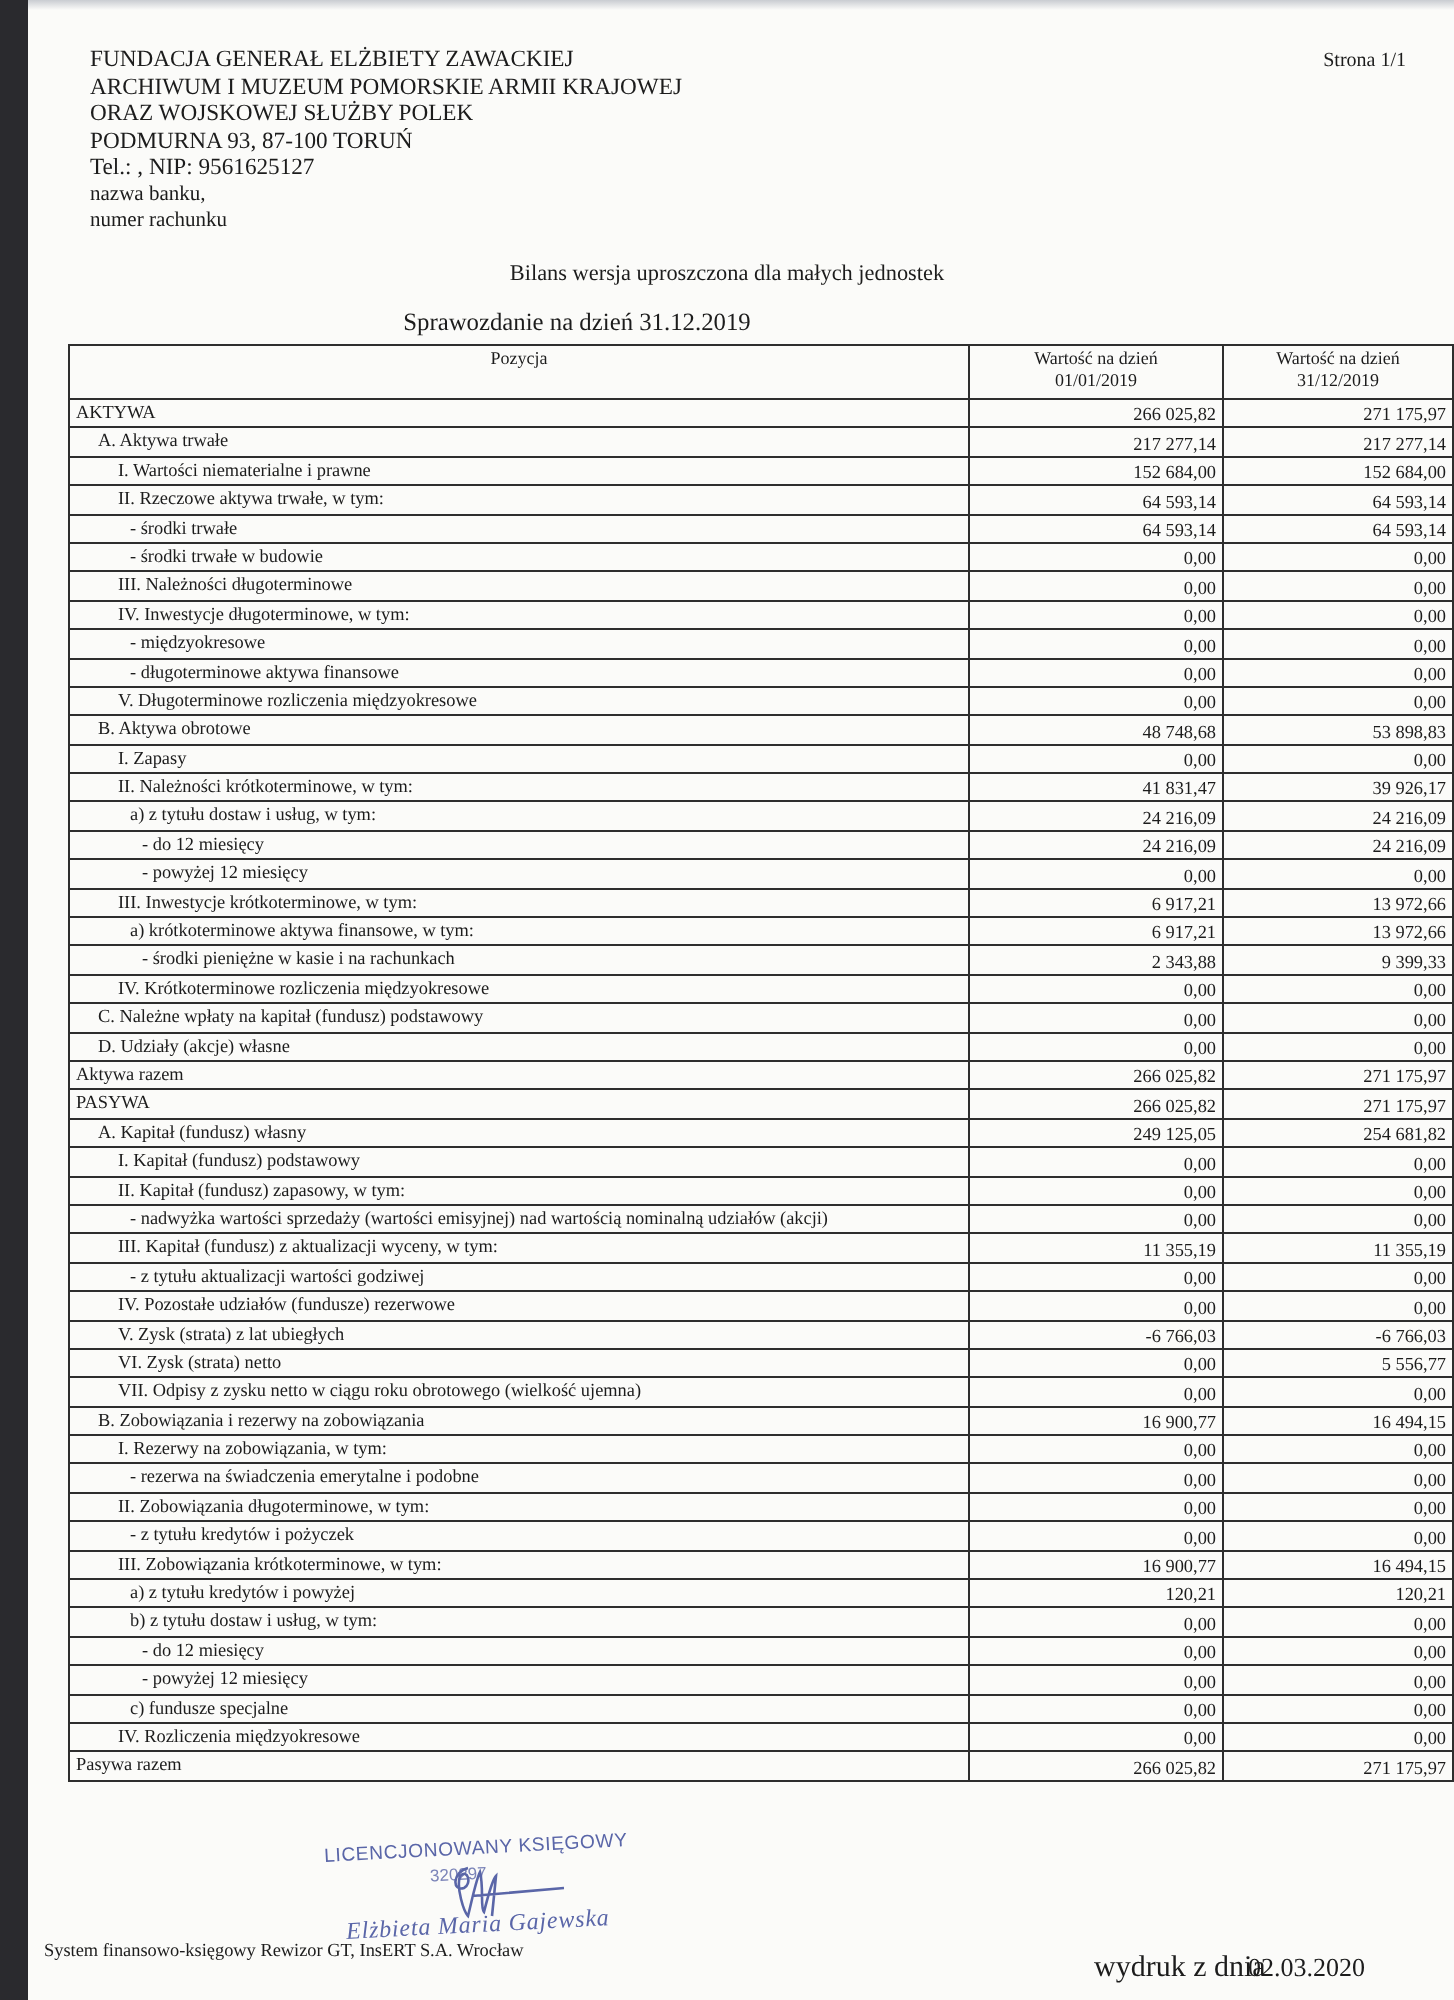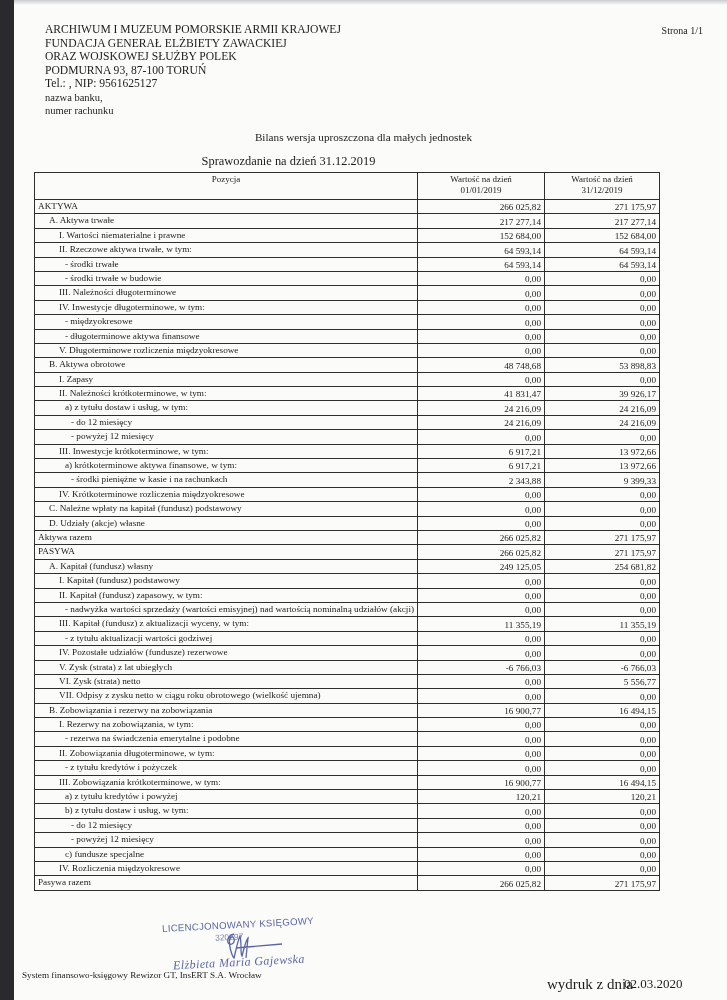--- a/index.html
+++ b/index.html
@@ -16,21 +16,21 @@
   }
   .left-edge { position: absolute; left: 0; top: 0; width: 14px; height: 1000px; background: #2a2a2e; }
   .top-shadow { position: absolute; left: 14px; top: 0; width: 713px; height: 5px; background: linear-gradient(#c9ccd1, #fbfbf9); }
   .header { position: absolute; left: 45px; top: 23px; font-size: 11.6px; line-height: 13.5px; }
   .header div { white-space: nowrap; }
   .header .small { font-size: 10.5px; }
   .page-no { position: absolute; right: 24px; top: 25px; font-size: 10px; }
   .title { position: absolute; left: 0; width: 727px; text-align: center; top: 131px; font-size: 11.2px; }
   .subtitle { position: absolute; left: 0; width: 577px; text-align: center; top: 154px; font-size: 12.4px; }
   table.bal {
-    position: absolute; left: 34px; top: 172px; width: 626px;
+    position: absolute; left: 34px; top: 172px; width: 693px;
     border-collapse: collapse; font-size: 9.2px; padding-left: 13px;
   }
   table.bal th, table.bal td {
     border: 1px solid #2e2e2e; padding: 0 3px; height: 13.4px; line-height: 12px;
   }
   table.bal th { font-weight: normal; font-size: 9px; line-height: 10.5px; height: 25px; vertical-align: top; padding-top: 1px; }
   table.bal td.num { text-align: right; vertical-align: bottom; width: 120px; white-space: nowrap; }
   table.bal td.num2 { width: 108px; margin-top: 38px; }
   table.bal td.lbl { vertical-align: top; white-space: nowrap; }
   .l0 { padding-left: 3px; }
@@ -47,22 +47,22 @@
   .footer-print-date { position: absolute; left: 624px; top: 976px; font-size: 13px; }
 </style>
 </head>
 <body>
 
 <div class="left-edge"></div>
 <div class="page"></div>
 <div class="top-shadow"></div>
 
 <div class="header">
+  <div>FUNDACJA GENERAŁ ELŻBIETY ZAWACKIEJ</div>
   <div>ARCHIWUM I MUZEUM POMORSKIE ARMII KRAJOWEJ</div>
-  <div>FUNDACJA GENERAŁ ELŻBIETY ZAWACKIEJ</div>
   <div>ORAZ WOJSKOWEJ SŁUŻBY POLEK</div>
   <div>PODMURNA 93, 87-100 TORUŃ</div>
   <div>Tel.: , NIP: 9561625127</div>
   <div class="small">nazwa banku,</div>
   <div class="small">numer rachunku</div>
 </div>
 <div class="page-no">Strona 1/1</div>
 
 <div class="title">Bilans wersja uproszczona dla małych jednostek</div>
 <div class="subtitle">Sprawozdanie na dzień 31.12.2019</div>

